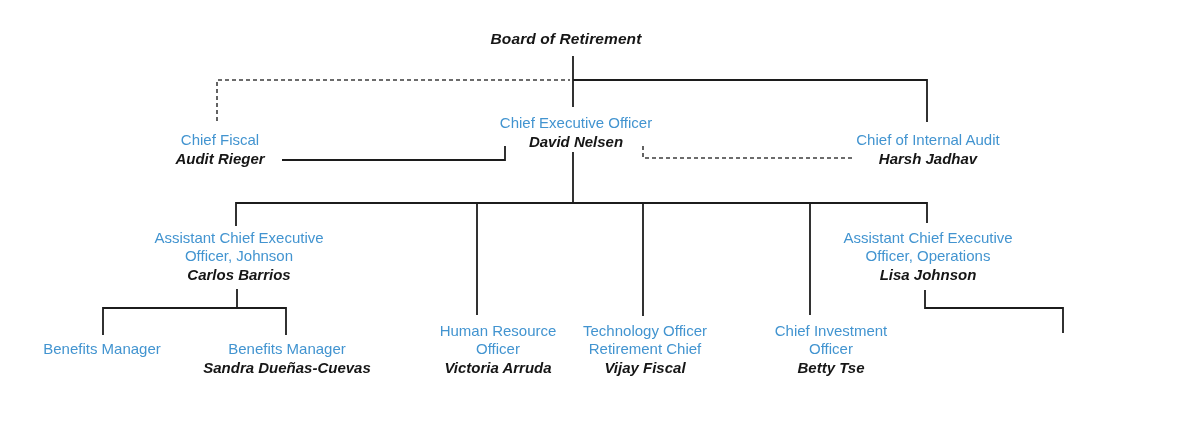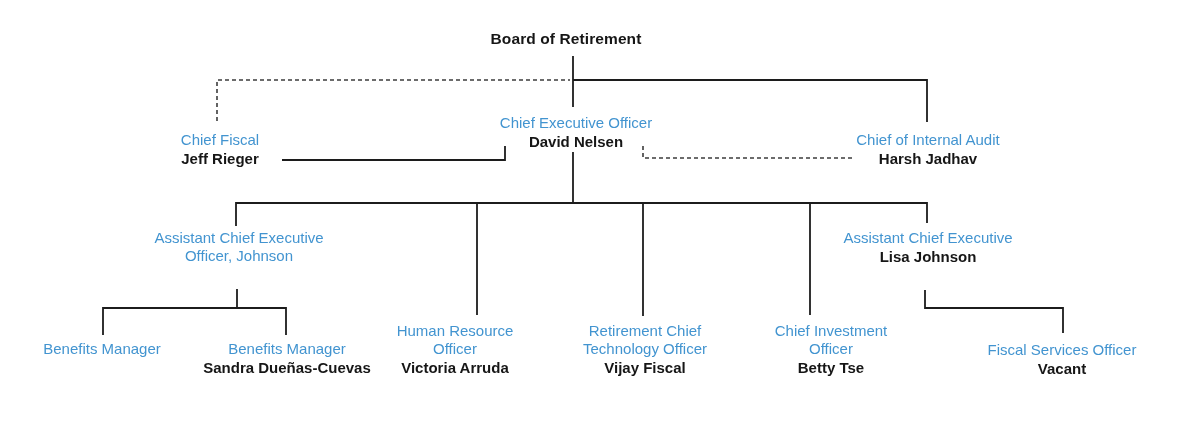--- a/index.html
+++ b/index.html
@@ -8,21 +8,21 @@
     background:#ffffff;
     font-family:"Liberation Sans","DejaVu Sans",sans-serif;
     position:relative; overflow:hidden;
   }
   #canvas { position:absolute; left:0; top:0; width:1200px; height:425px; }
   svg.wires { position:absolute; left:0; top:0; }
   path.solid  { fill:none; stroke:var(--line,#1c1c1c); stroke-width:1.8px; }
   path.dashed { fill:none; stroke:var(--dashed-line,#3c3c3c); stroke-width:1.6px; stroke-dasharray:4 3; }
   .node { position:absolute; transform:translateX(-50%); text-align:center; white-space:nowrap; }
   .node .t { color:var(--title-blue,#4294d0); font-size:15px; line-height:18px; }
-  .node .n { color:var(--name-black,#161616); font-size:15px; font-weight:bold; line-height:18px; margin-top:1px; }
+  .node .n { color:var(--name-black,#161616); font-size:15px; font-weight:bold; line-height:18px; margin-top:1px;font-style:italic; }
   .node.board .n { font-size:15.5px; letter-spacing:.1px; }
 </style>
 </head>
 <body style="--title-blue: #4294d0; --name-black: #161616; --line: #1c1c1c; --dashed-line: #3c3c3c; background: rgb(255, 255, 255);">
 
 <div id="canvas">
 
   <svg class="wires" width="1200" height="425" viewBox="0 0 1200 425">
     <path class="solid" d="M573 56 V107"></path>
     <path class="solid" d="M573 80 H927 V122"></path>
@@ -38,68 +38,66 @@
     <path class="solid" d="M103 335 V308 H286 V335"></path>
     <path class="solid" d="M925 290 V308 H1063 V333"></path>
   </svg>
 
   <div class="node board" style="left:566px; top:29px">
     <div class="n">Board of Retirement</div>
   </div>
 
   <div class="node" style="left:220px; top:131px">
     <div class="t">Chief Fiscal</div>
-    <div class="n">Jeff Rieger</div>
+    <div class="n">Audit Rieger</div>
   </div>
 
   <div class="node" style="left:928px; top:131px">
     <div class="t">Chief of Internal Audit</div>
     <div class="n">Harsh Jadhav</div>
   </div>
 
   <div class="node" style="left:576px; top:114px">
     <div class="t">Chief Executive Officer</div>
     <div class="n">David Nelsen</div>
   </div>
 
   <div class="node" style="left:239px; top:229px">
     <div class="t">Assistant Chief Executive</div>
     <div class="t">Officer, Johnson</div>
+    <div class="n">Carlos Barrios</div>
   </div>
 
   <div class="node" style="left:928px; top:229px">
     <div class="t">Assistant Chief Executive</div>
+    <div class="t">Officer, Operations</div>
     <div class="n">Lisa Johnson</div>
   </div>
 
   <div class="node" style="left:102px; top:340px">
     <div class="t">Benefits Manager</div>
   </div>
 
   <div class="node" style="left:287px; top:340px">
     <div class="t">Benefits Manager</div>
     <div class="n">Sandra Dueñas-Cuevas</div>
   </div>
 
-  <div class="node" style="left:455px; top:322px">
+  <div class="node" style="left:498px; top:322px">
     <div class="t">Human Resource</div>
     <div class="t">Officer</div>
     <div class="n">Victoria Arruda</div>
   </div>
 
   <div class="node" style="left:645px; top:322px">
+    <div class="t">Technology Officer</div>
     <div class="t">Retirement Chief</div>
-    <div class="t">Technology Officer</div>
     <div class="n">Vijay Fiscal</div>
   </div>
 
   <div class="node" style="left:831px; top:322px">
     <div class="t">Chief Investment</div>
     <div class="t">Officer</div>
     <div class="n">Betty Tse</div>
   </div>
 
-  <div class="node" style="left:1062px; top:341px">
-    <div class="t">Fiscal Services Officer</div>
-    <div class="n">Vacant</div>
-  </div>
 
 </div>
 
 </body></html>

